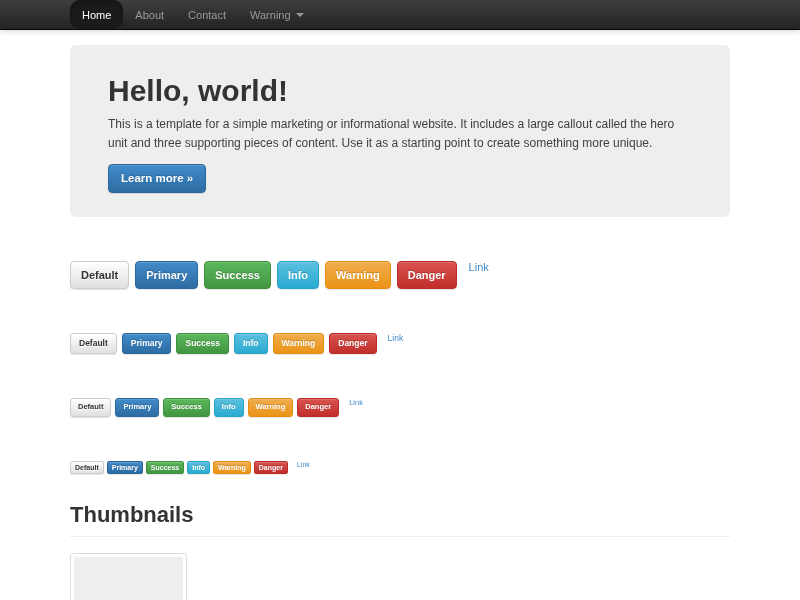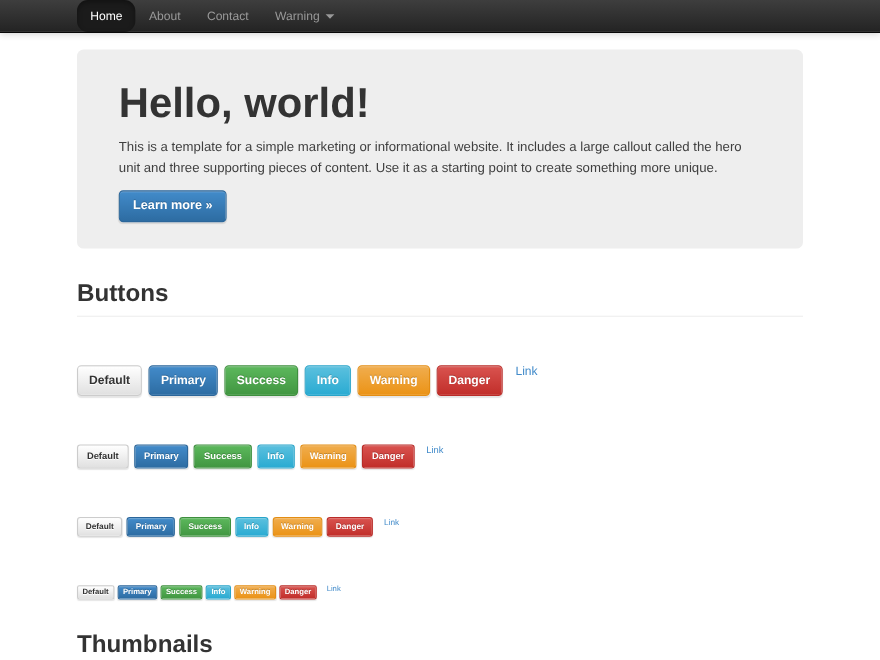--- a/index.html
+++ b/index.html
@@ -61,21 +61,21 @@
 
   
   .jumbotron {
     margin-top: 15px;
     background: var(--jumbotron_bg);
     border-radius: 6px;
     padding: 29px 38px 24px;
   }
   .jumbotron h1 {
     margin: 0 0 8px;
-    font-size: 38px;
+    font-size: 30px;
     font-weight: bold;
     color: #333;
     line-height: 1.1;
   }
   .jumbotron p {
     margin: 0 0 11px;
     font-size: 12px;
     line-height: 1.6;
     color: #404040;
     max-width: 600px;
@@ -177,23 +177,20 @@
 </nav>
 
 <div class="container">
 
   <div class="jumbotron">
     <h1>Hello, world!</h1>
     <p>This is a template for a simple marketing or informational website. It includes a large callout called the hero unit and three supporting pieces of content. Use it as a starting point to create something more unique.</p>
     <a class="btn hero-cta" style="background: linear-gradient(rgb(66, 139, 202), rgb(45, 108, 162)); border-color: rgb(43, 102, 154); color: rgb(255, 255, 255);">Learn more »</a>
   </div>
 
-  <div class="page-header">
-    <h1>Buttons</h1>
-  </div>
   <div id="button-rows">
       <div class="btn-row btn-row-lg">
         <button class="btn btn-lg btn-default" style="background: linear-gradient(rgb(255, 255, 255), rgb(224, 224, 224)); border-color: rgb(204, 204, 204); color: rgb(51, 51, 51);">Default</button>
         <button class="btn btn-lg" style="background: linear-gradient(rgb(66, 139, 202), rgb(45, 108, 162)); border-color: rgb(43, 102, 154); color: rgb(255, 255, 255);">Primary</button>
         <button class="btn btn-lg" style="background: linear-gradient(rgb(92, 184, 92), rgb(65, 150, 65)); border-color: rgb(62, 143, 62); color: rgb(255, 255, 255);">Success</button>
         <button class="btn btn-lg" style="background: linear-gradient(rgb(91, 192, 222), rgb(42, 171, 210)); border-color: rgb(40, 164, 201); color: rgb(255, 255, 255);">Info</button>
         <button class="btn btn-lg" style="background: linear-gradient(rgb(240, 173, 78), rgb(235, 147, 22)); border-color: rgb(227, 141, 19); color: rgb(255, 255, 255);">Warning</button>
         <button class="btn btn-lg" style="background: linear-gradient(rgb(217, 83, 79), rgb(193, 46, 42)); border-color: rgb(185, 44, 40); color: rgb(255, 255, 255);">Danger</button>
         <a class="btn-link btn-link-lg" style="color: rgb(66, 139, 202);">Link</a>
       </div>

